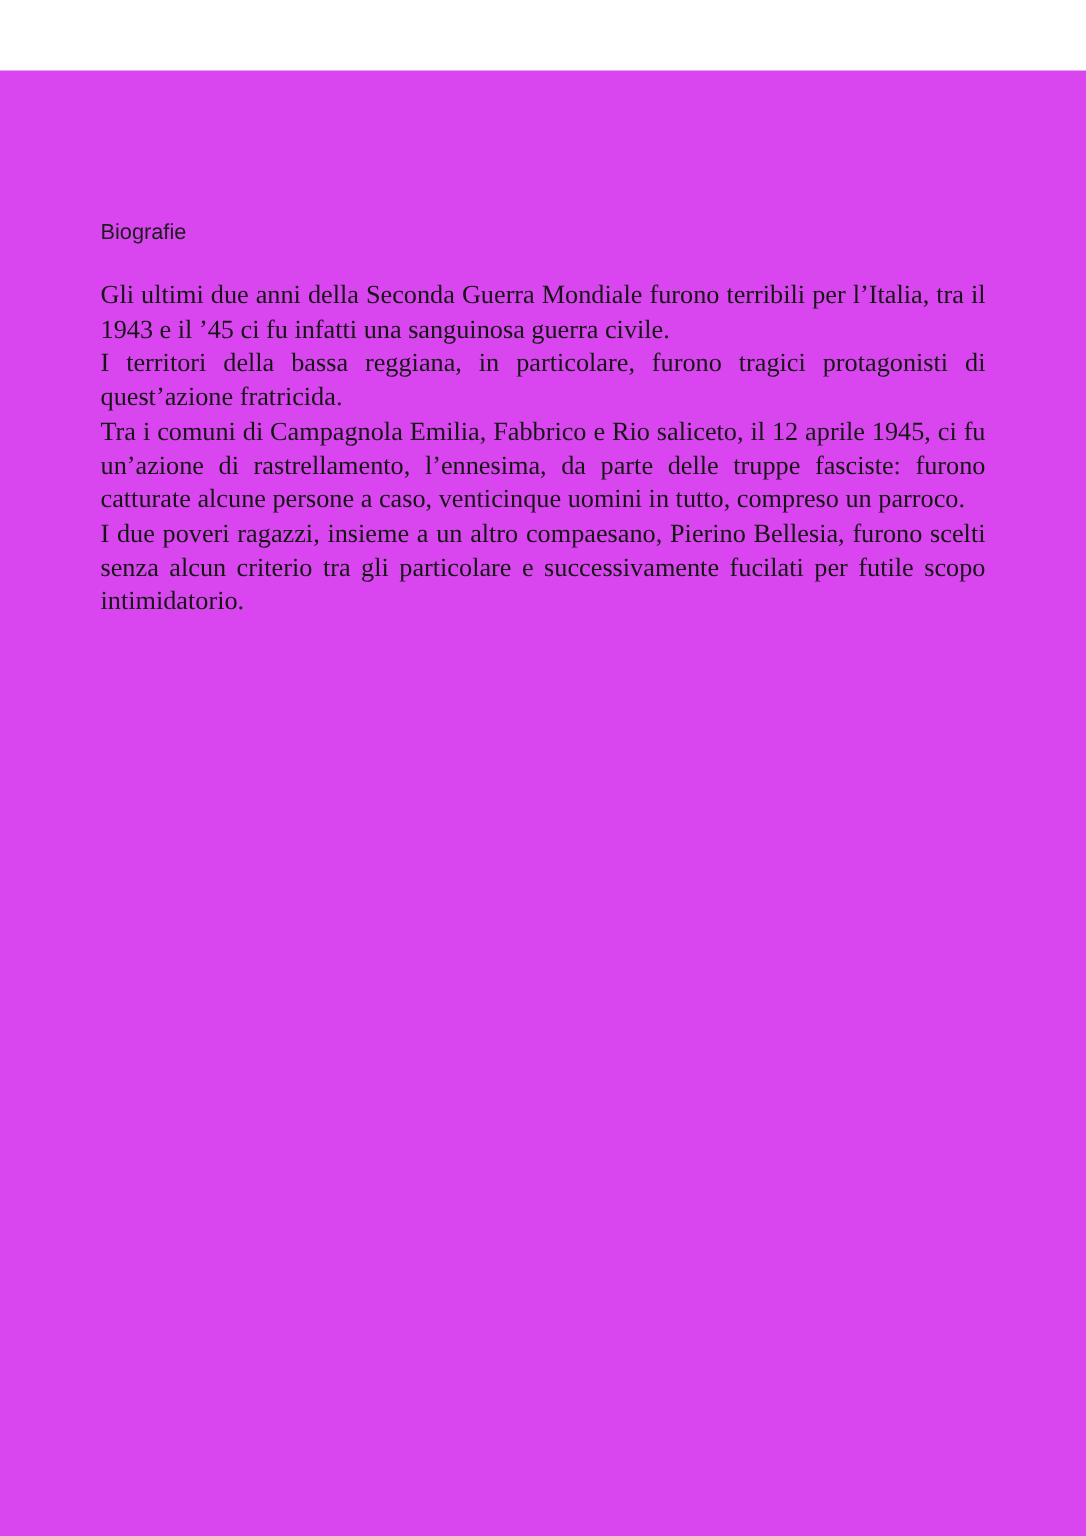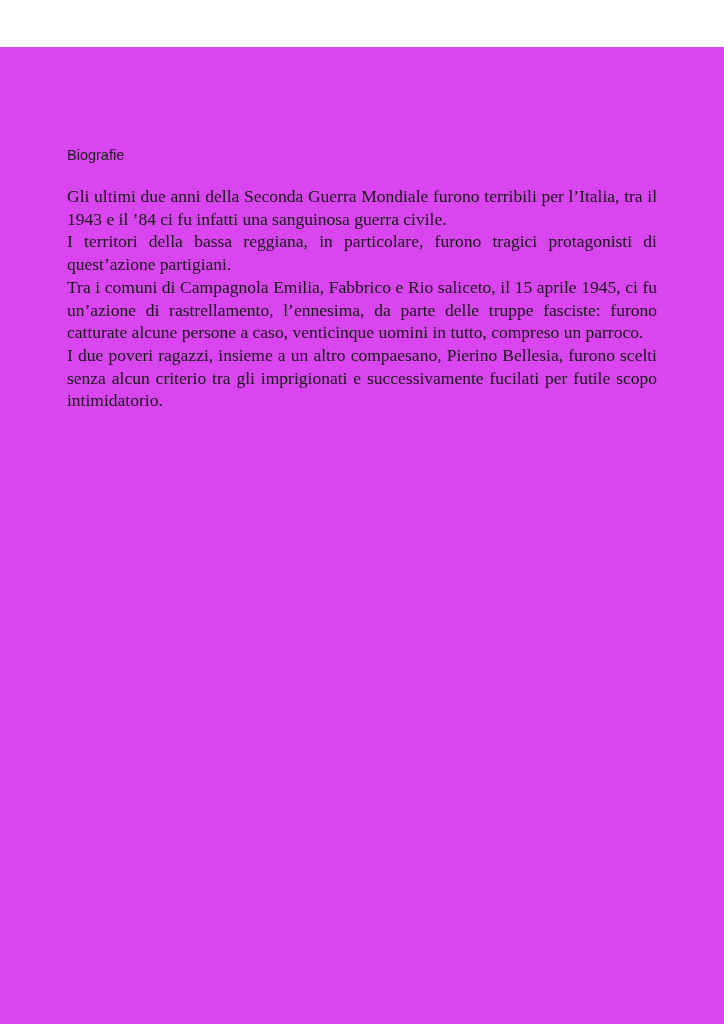--- a/index.html
+++ b/index.html
@@ -42,19 +42,19 @@
     -webkit-hyphens: none;
   }
 </style>
 </head>
 <body>
 
 <div class="page">
   <div class="content">
     <div class="heading">Biografie</div>
     <div class="body-text">
-      <p>Gli ultimi due anni della Seconda Guerra Mondiale furono terribili per l’Italia, tra il 1943 e il ’84 ci fu infatti una sanguinosa guerra civile.</p>
-      <p>I territori della bassa reggiana, in particolare, furono tragici protagonisti di quest’azione partigiani.</p>
-      <p>Tra i comuni di Campagnola Emilia, Fabbrico e Rio saliceto, il 15 aprile 1945, ci fu un’azione di rastrellamento, l’ennesima, da parte delle truppe fasciste: furono catturate alcune persone a caso, venticinque uomini in tutto, compreso un parroco.</p>
-      <p>I due poveri ragazzi, insieme a un altro compaesano, Pierino Bellesia, furono scelti senza alcun criterio tra gli imprigionati e successivamente fucilati per futile scopo intimidatorio.</p>
+      <p>Gli ultimi due anni della Seconda Guerra Mondiale furono terribili per l’Italia, tra il 1943 e il ’45 ci fu infatti una sanguinosa guerra civile.</p>
+      <p>I territori della bassa reggiana, in particolare, furono tragici protagonisti di quest’azione fratricida.</p>
+      <p>Tra i comuni di Campagnola Emilia, Fabbrico e Rio saliceto, il 12 aprile 1945, ci fu un’azione di rastrellamento, l’ennesima, da parte delle truppe fasciste: furono catturate alcune persone a caso, venticinque uomini in tutto, compreso un parroco.</p>
+      <p>I due poveri ragazzi, insieme a un altro compaesano, Pierino Bellesia, furono scelti senza alcun criterio tra gli particolare e successivamente fucilati per futile scopo intimidatorio.</p>
     </div>
   </div>
 </div>
 
 </body></html>

